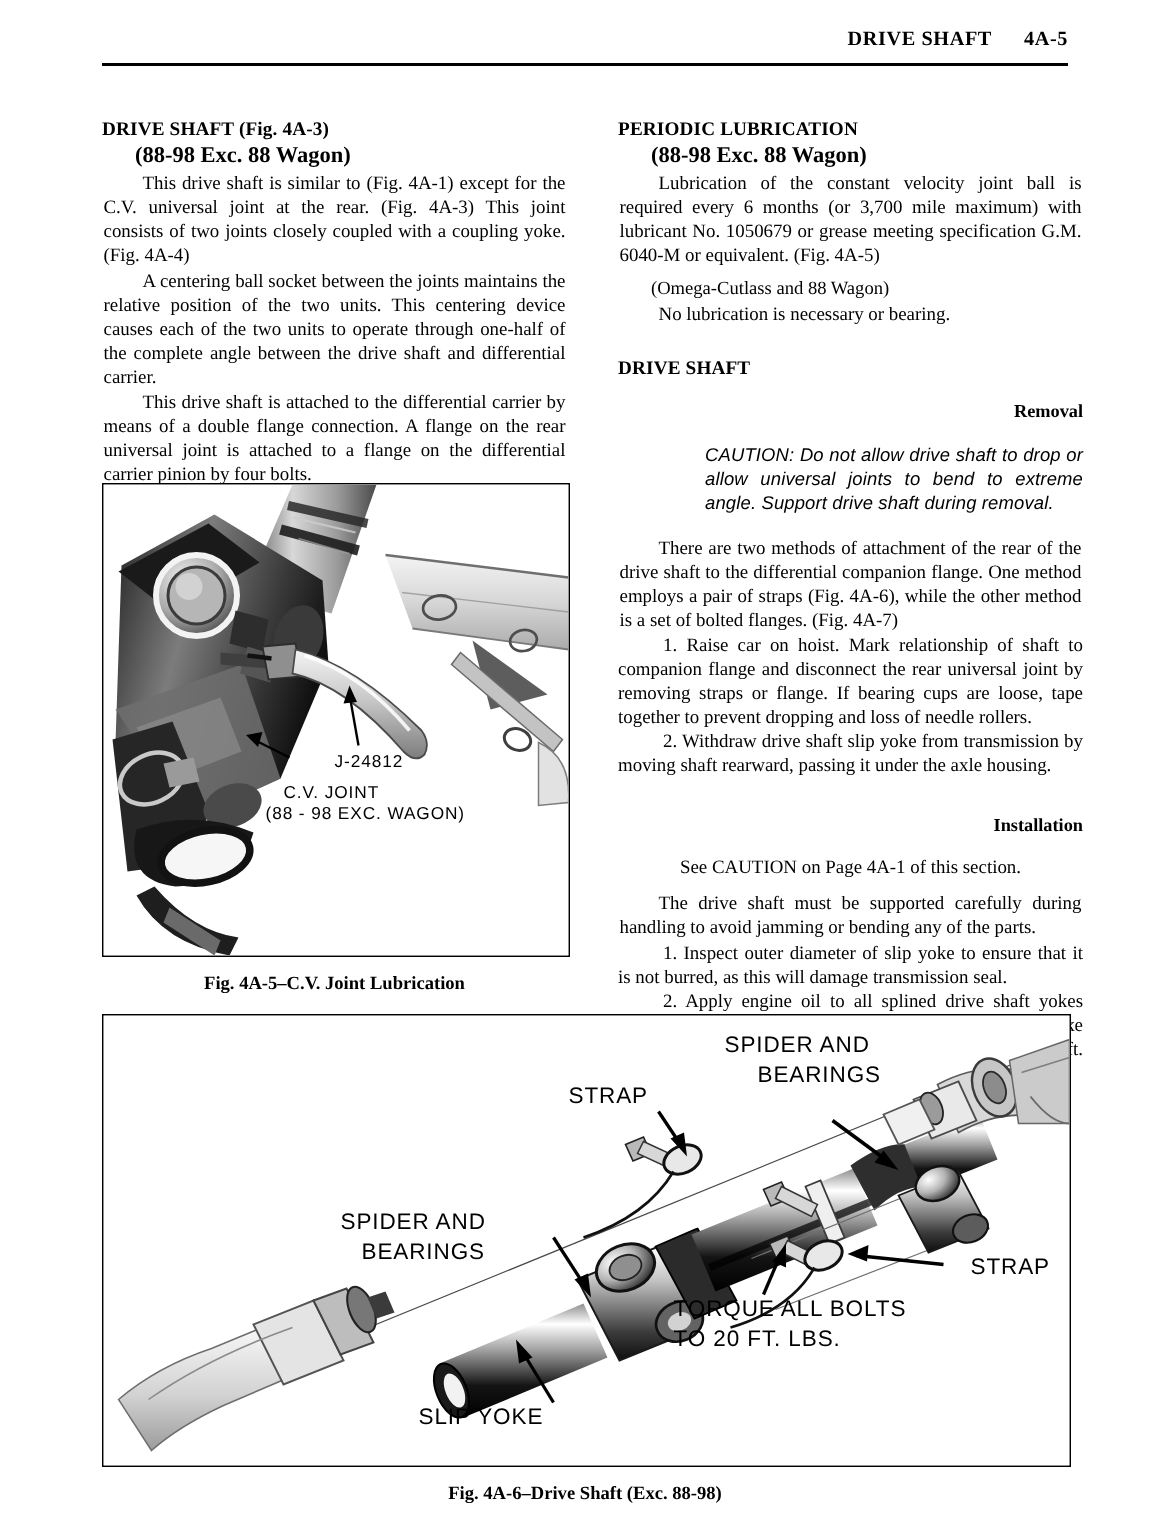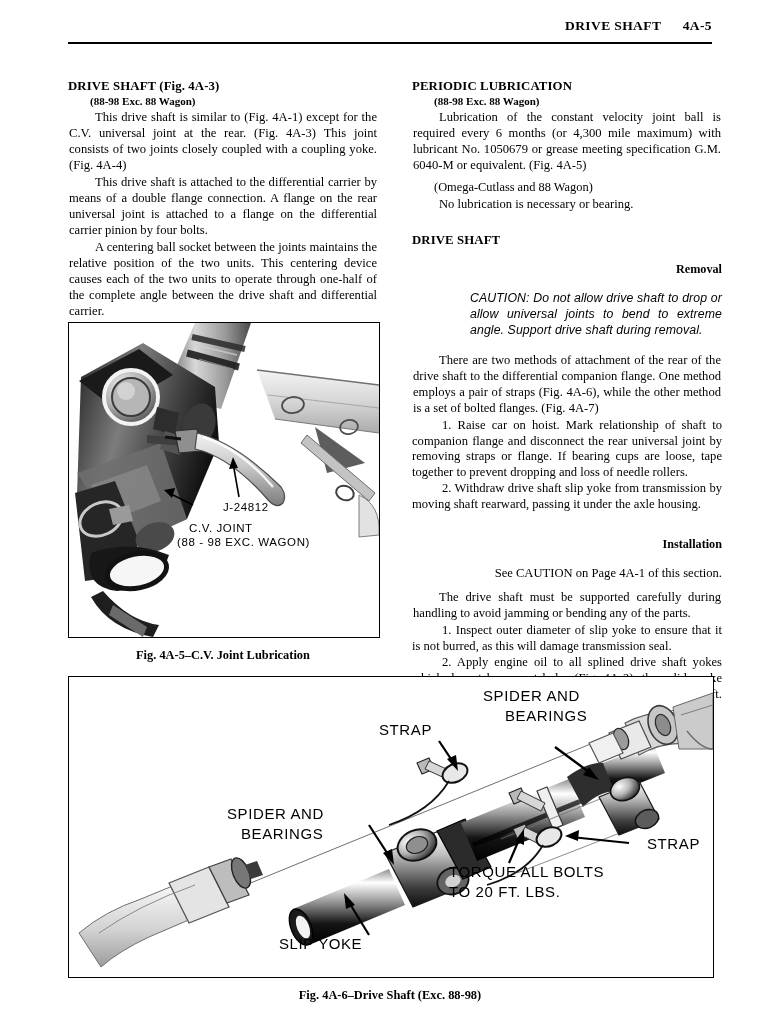--- a/index.html
+++ b/index.html
@@ -62,21 +62,21 @@
 
   .h-sec {
     font-weight: bold;
     font-size: 12.8px;
     margin: 0 0 1px 0;
     letter-spacing: 0.1px;
     text-align: left;
   }
   .h-sub {
     font-weight: bold;
-    font-size: 11px;
+    font-size: 15px;
     margin: 0 0 1px 0;
     padding-left: 22px;
     text-align: left;
   }
   .h-sub2 {
     font-weight: normal;
     font-size: 12.4px;
     margin: 6px 0 1px 0;
     padding-left: 22px;
     text-align: left;
@@ -91,21 +91,21 @@
     margin: 1px;
     text-indent: 26px;
   }
   p.para-num {
     margin: 0;
     text-indent: 30px;
   }
   p.flat {
     margin: 0;
     text-indent: 0;
-    text-align: right;
+    text-align: center;
   }
   .gap-s  { height: 7px; }
   .gap-m  { height: 13px; }
   .gap-l  { height: 18px; }
   .gap-xl { height: 24px; }
 
   .caution {
     margin: 0 0 0 58px;
     font-family: "Liberation Sans", "DejaVu Sans", sans-serif;
     font-style: italic;
@@ -171,28 +171,28 @@
       <span style="display:inline-block;width:14px"></span>
       <span>4A-5</span>
     </div>
     <div class="header-rule"></div>
   </div>
 
   <div class="col col-left">
     <div class="h-sec">DRIVE SHAFT (Fig. 4A-3)</div>
     <div class="h-sub">(88-98 Exc. 88 Wagon)</div>
     <p class="para">This drive shaft is similar to (Fig. 4A-1) except for the C.V. universal joint at the rear. (Fig. 4A-3) This joint consists of two joints closely coupled with a coupling yoke. (Fig. 4A-4)</p>
+    <p class="para">A centering ball socket between the joints maintains the relative position of the two units. This centering device causes each of the two units to operate through one-half of the complete angle between the drive shaft and differential carrier.</p>
     <p class="para">This drive shaft is attached to the differential carrier by means of a double flange connection. A flange on the rear universal joint is attached to a flange on the differential carrier pinion by four bolts.</p>
-    <p class="para">A centering ball socket between the joints maintains the relative position of the two units. This centering device causes each of the two units to operate through one-half of the complete angle between the drive shaft and differential carrier.</p>
   </div>
 
   <div class="col col-right">
     <div class="h-sec">PERIODIC LUBRICATION</div>
     <div class="h-sub">(88-98 Exc. 88 Wagon)</div>
-    <p class="para">Lubrication of the constant velocity joint ball is required every 6 months (or 4,300 mile maximum) with lubricant No. 1050679 or grease meeting specification G.M. 6040-M or equivalent. (Fig. 4A-5)</p>
+    <p class="para">Lubrication of the constant velocity joint ball is required every 6 months (or 3,700 mile maximum) with lubricant No. 1050679 or grease meeting specification G.M. 6040-M or equivalent. (Fig. 4A-5)</p>
     <div class="h-sub2">(Omega-Cutlass and 88 Wagon)</div>
     <p class="para">No lubrication is necessary or bearing.</p>
 
     <div class="gap-l"></div>
     <div class="h-sec">DRIVE SHAFT</div>
 
     <div class="gap-m"></div>
     <div class="h-min">Removal</div>
 
     <div class="gap-m"></div>

